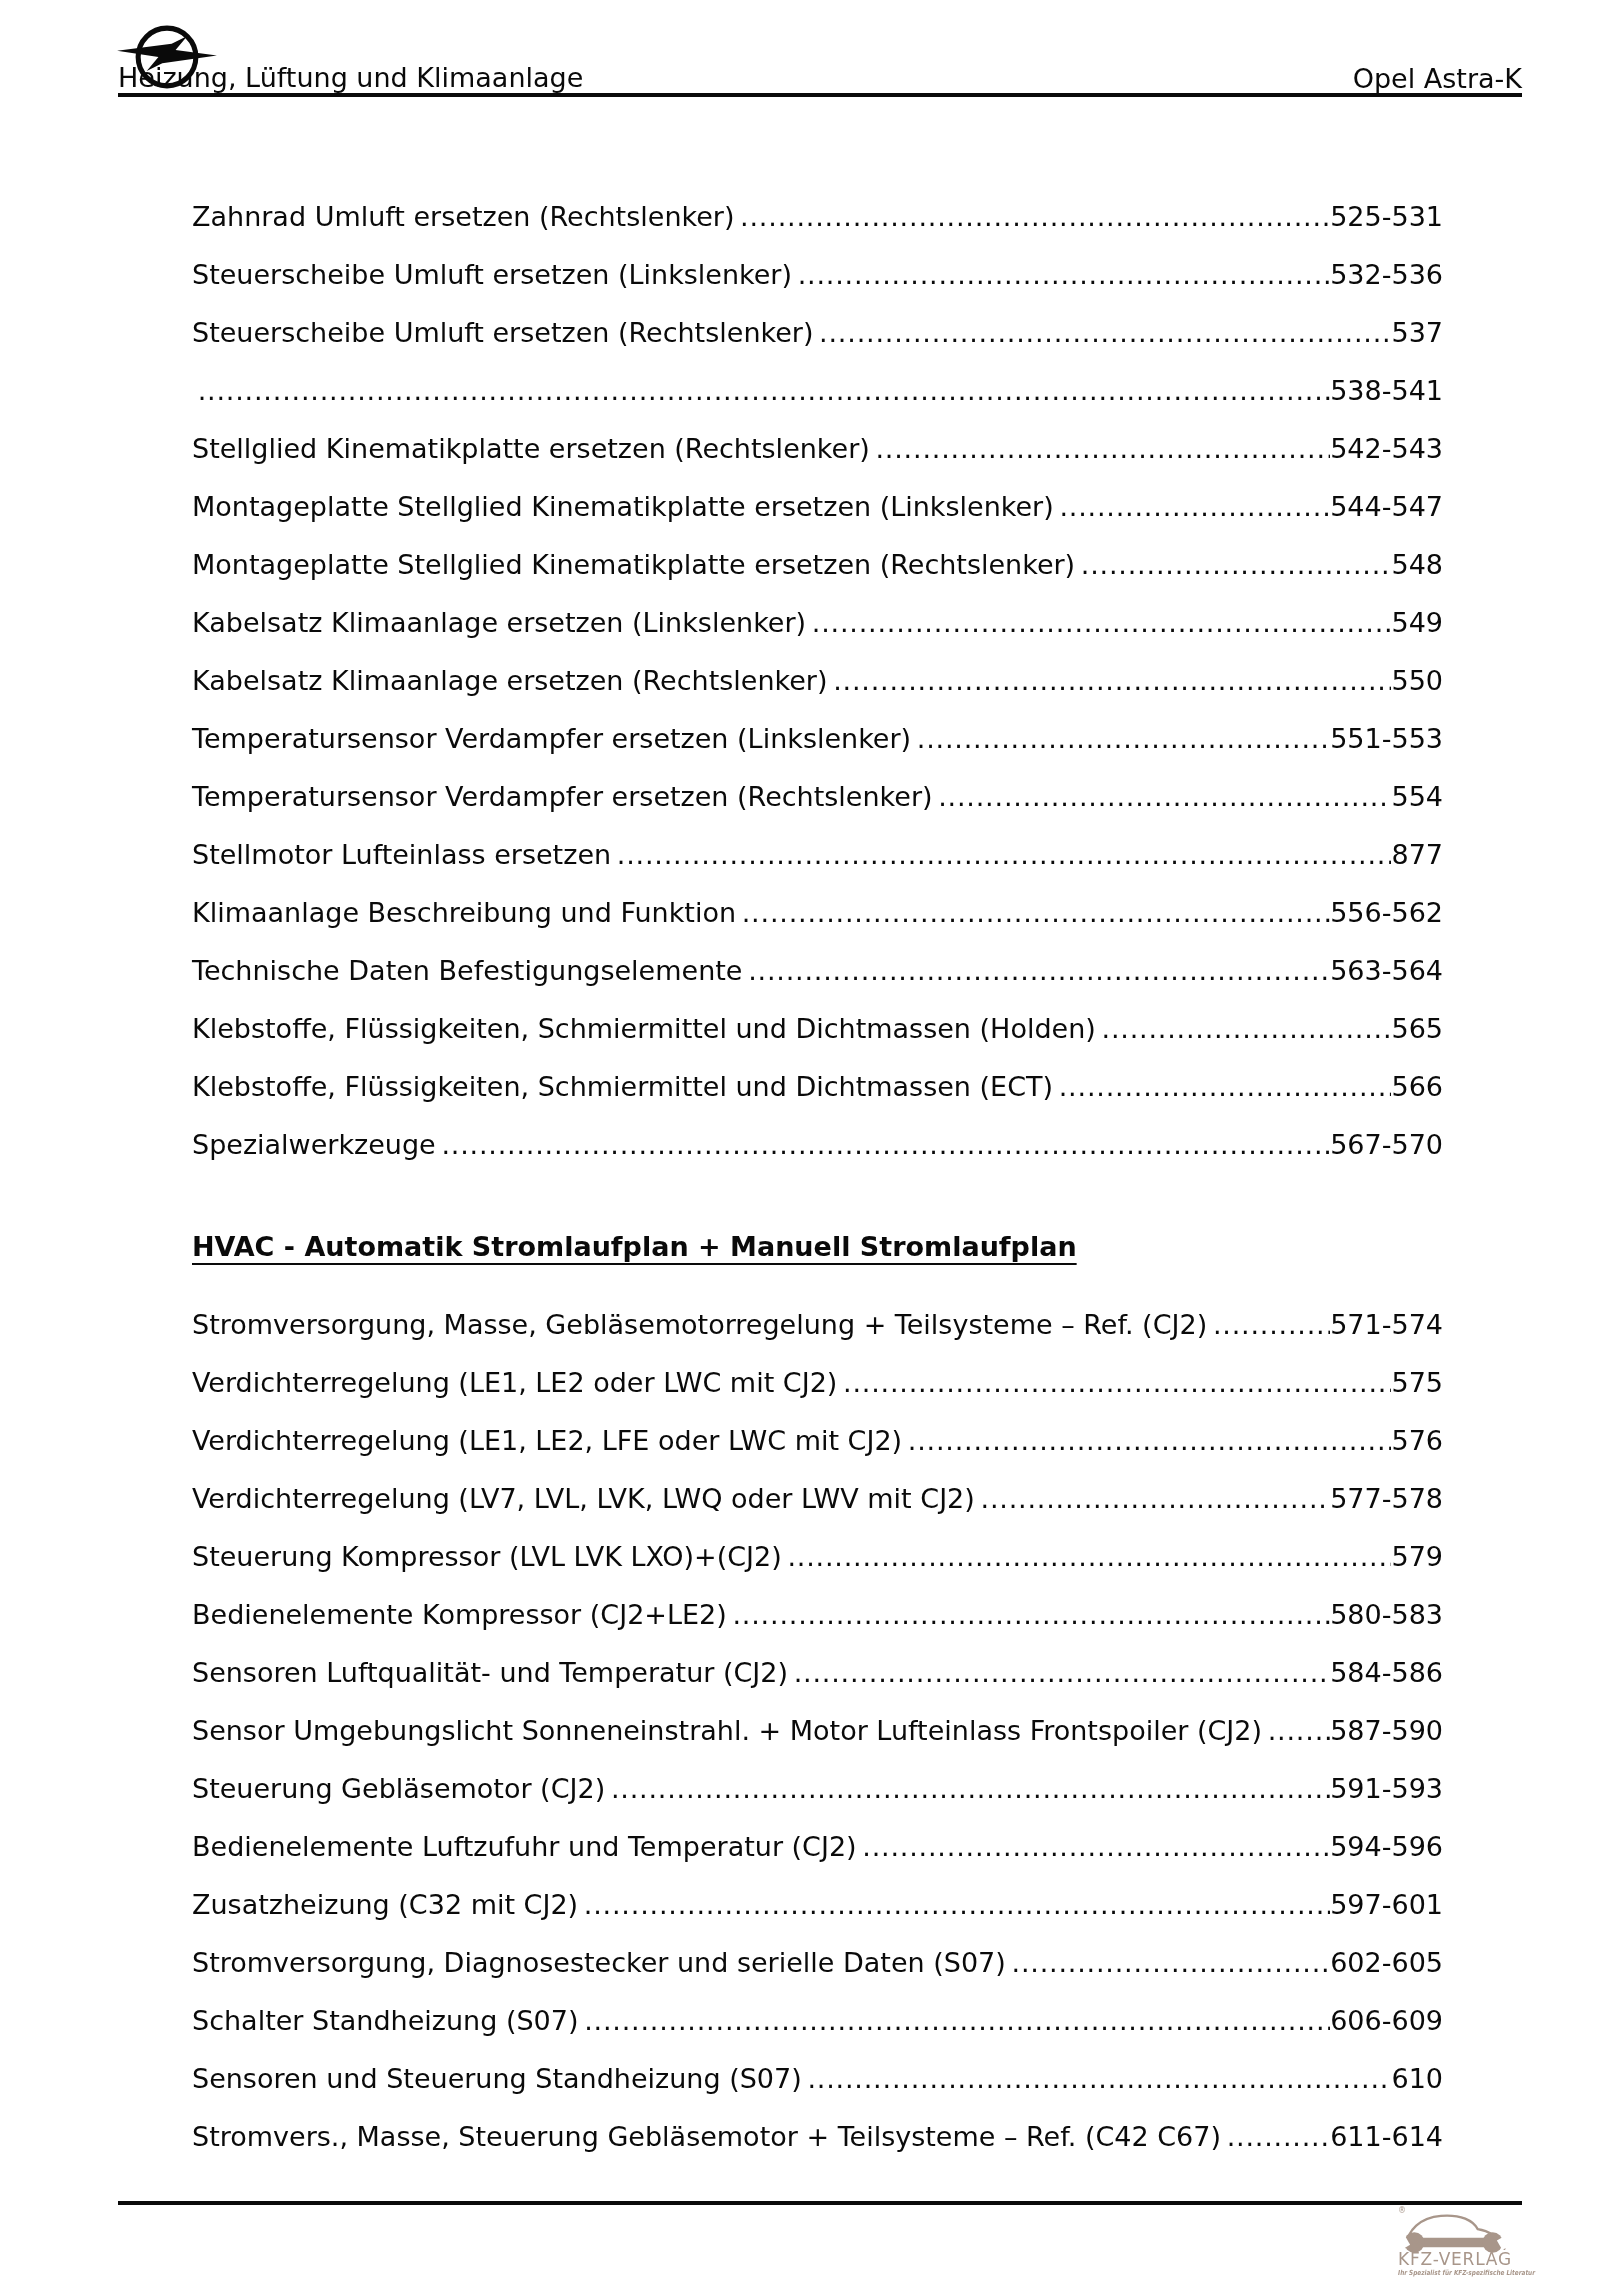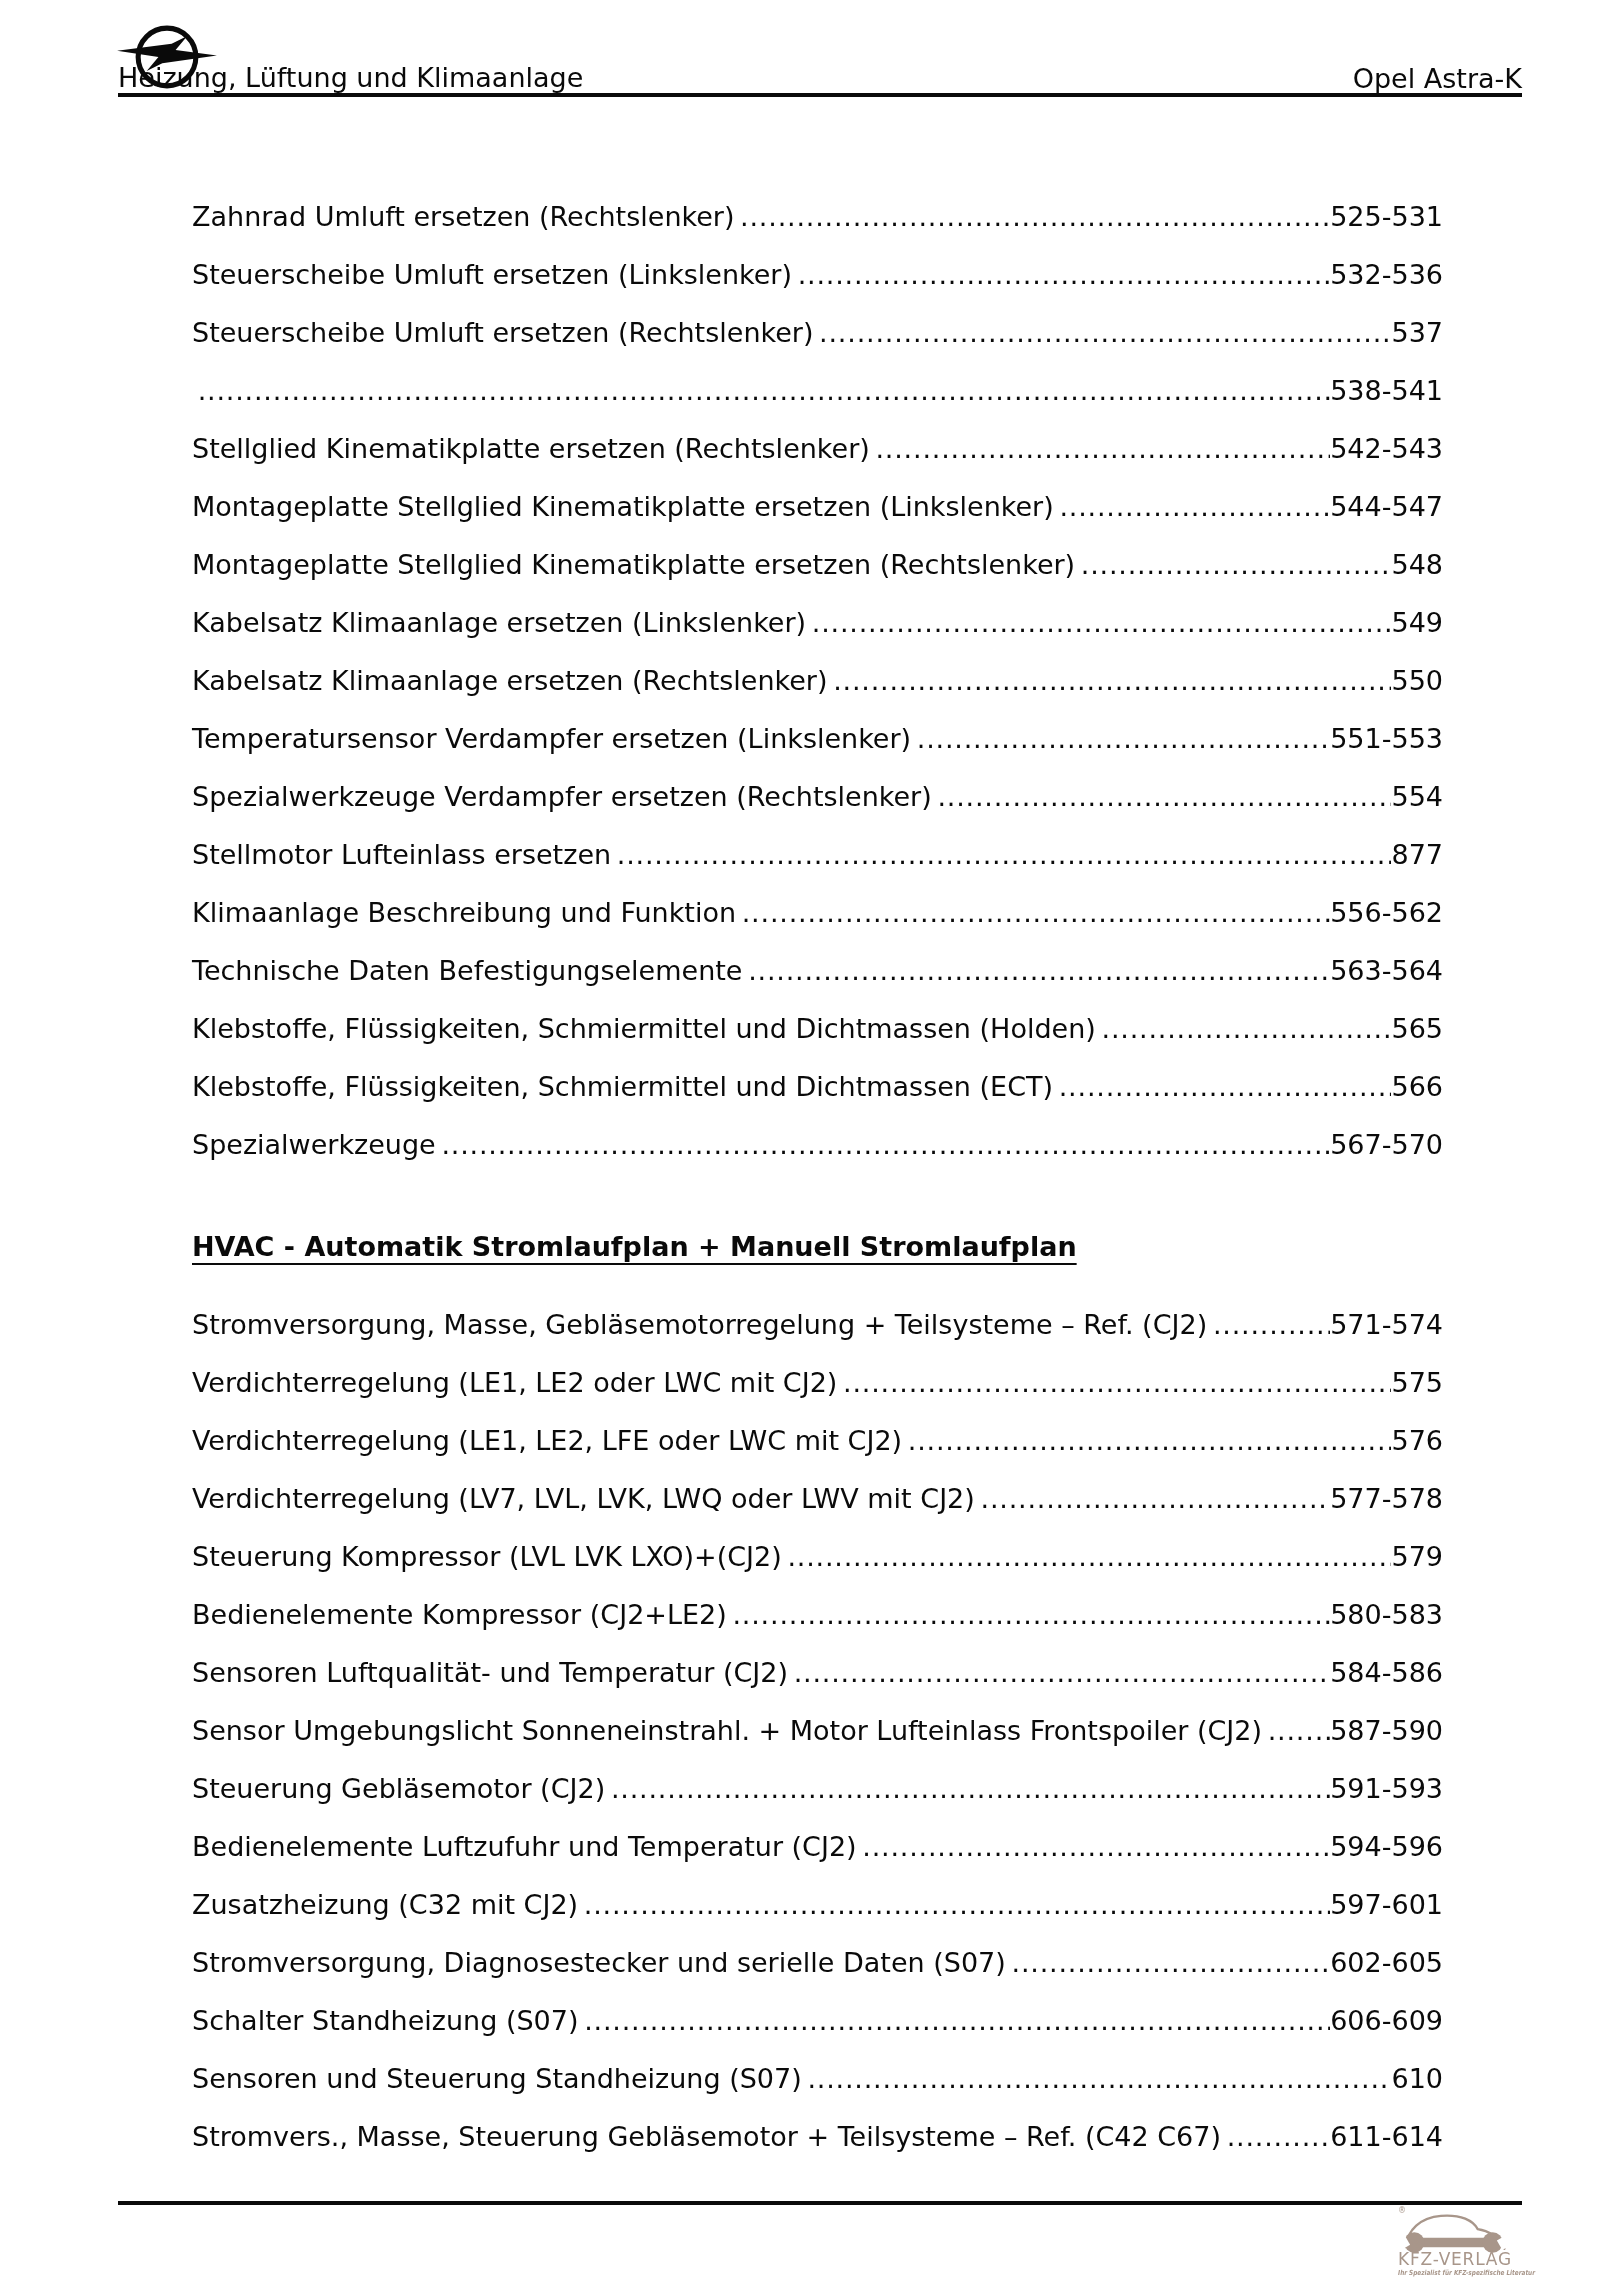--- a/index.html
+++ b/index.html
@@ -99,21 +99,21 @@
       <span class="toc-title">Kabelsatz Klimaanlage ersetzen (Rechtslenker)</span>
       <span class="toc-leader">................................................................................................................................................................</span>
       <span class="toc-pages">550</span>
     </div>
     <div class="toc-row">
       <span class="toc-title">Temperatursensor Verdampfer ersetzen (Linkslenker)</span>
       <span class="toc-leader">................................................................................................................................................................</span>
       <span class="toc-pages">551-553</span>
     </div>
     <div class="toc-row">
-      <span class="toc-title">Spezialwerkzeuge Verdampfer ersetzen (Rechtslenker)</span>
+      <span class="toc-title">Temperatursensor Verdampfer ersetzen (Rechtslenker)</span>
       <span class="toc-leader">................................................................................................................................................................</span>
       <span class="toc-pages">554</span>
     </div>
     <div class="toc-row">
       <span class="toc-title">Stellmotor Lufteinlass ersetzen</span>
       <span class="toc-leader">................................................................................................................................................................</span>
       <span class="toc-pages">877</span>
     </div>
     <div class="toc-row">
       <span class="toc-title">Klimaanlage Beschreibung und Funktion</span>

